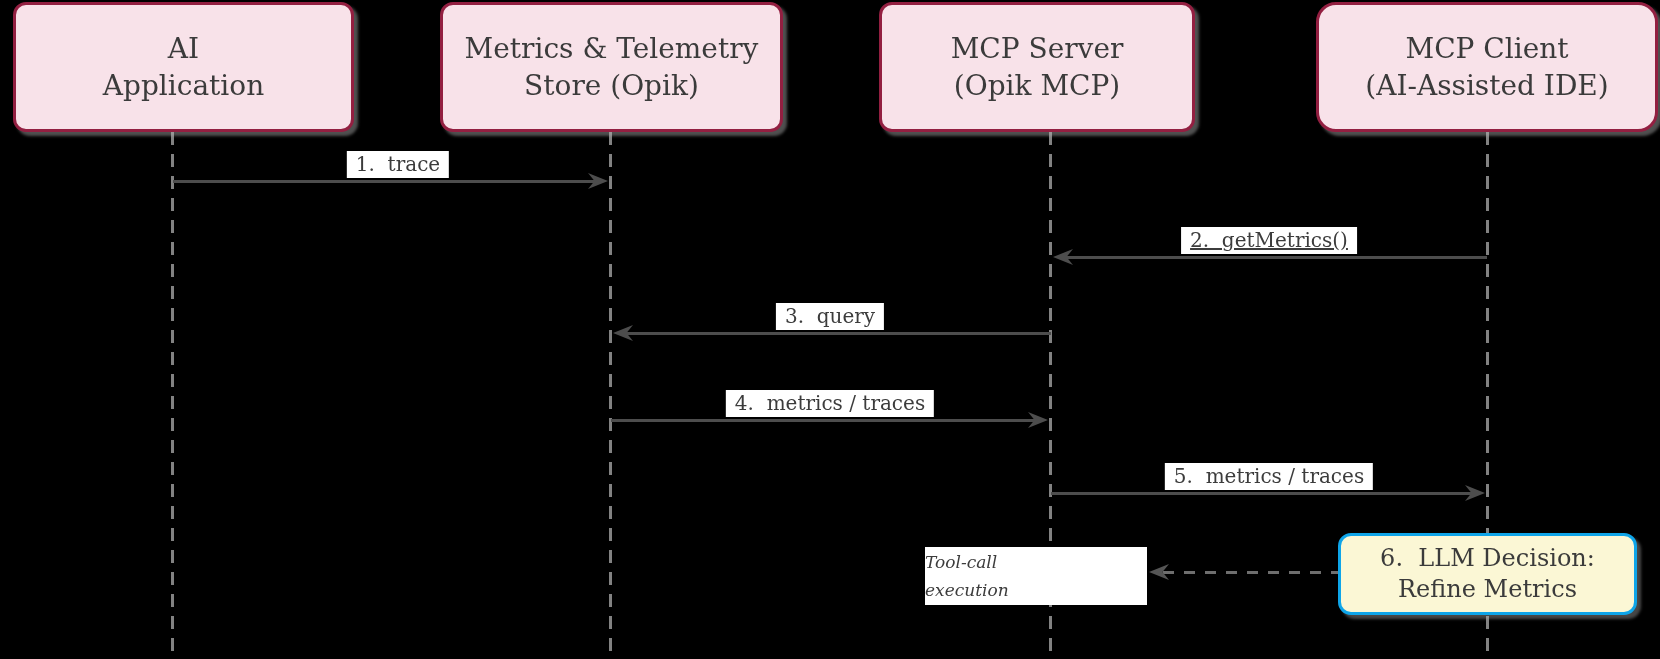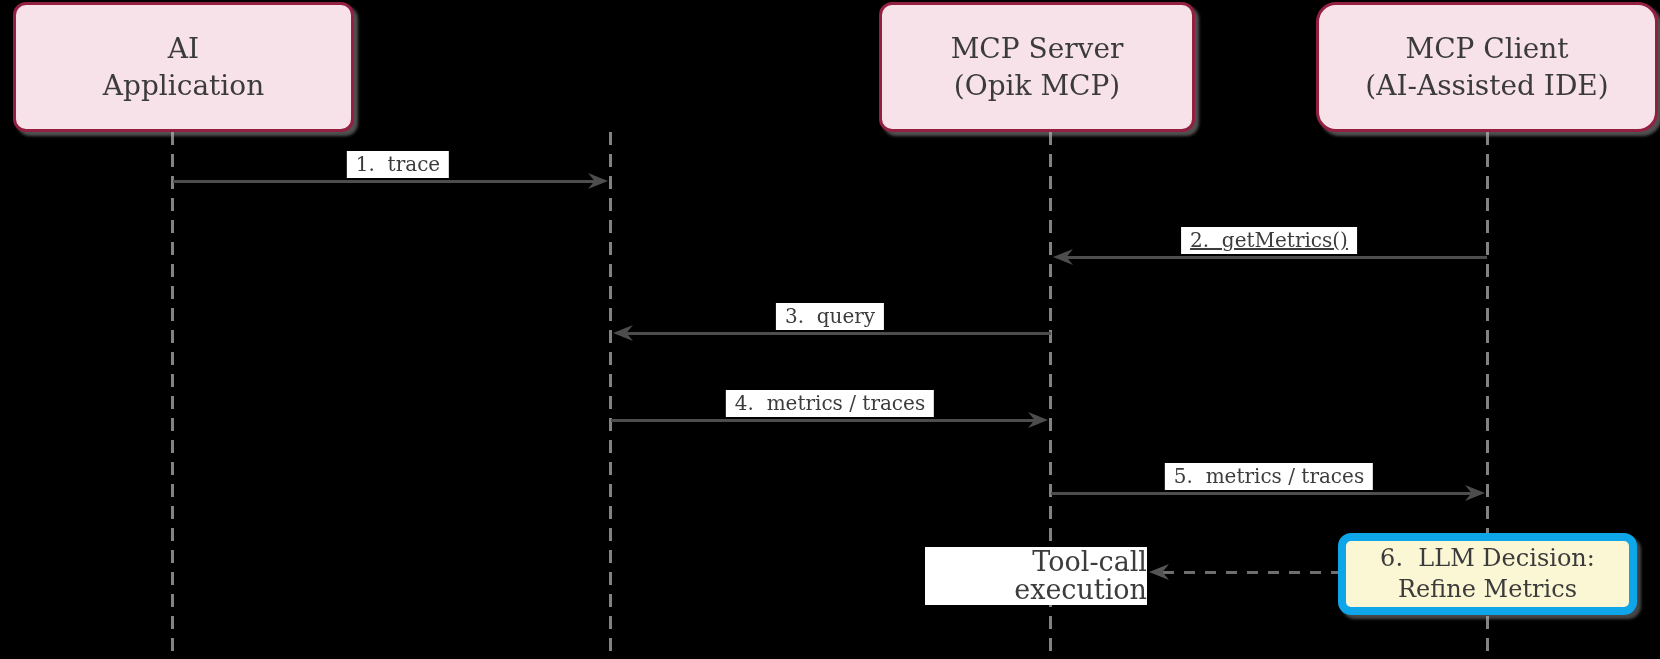--- a/index.html
+++ b/index.html
@@ -56,37 +56,38 @@
     white-space: pre;
   }
   .exec-box {
     position: absolute;
     left: 925px;
     top: 547px;
     width: 222px;
     height: 58px;
     background: #ffffff;
     color: #3c3c3c;
-    font-size: 27px;
+    font-size: 17px;
     line-height: 28px;
     display: flex;
     flex-direction: column;
-    align-items: flex-end;
+    align-items: flex-start;
     justify-content: center;
     text-align: center;
+    font-style: italic;
   }
   .note {
     position: absolute;
     left: 1338px;
     top: 533px;
     width: 299px;
     height: 82px;
     box-sizing: border-box;
     background: #fbf7d5;
-    border: 8px solid #0ea5e9;
+    border: 3px solid #0ea5e9;
     border-radius: 13px;
     box-shadow: 4px 4px 3px rgba(178,178,178,0.4);
     display: flex;
     flex-direction: column;
     align-items: center;
     justify-content: center;
     color: #3b3b3b;
     font-size: 24px;
     line-height: 31px;
     text-align: center;
@@ -130,20 +131,24 @@
   <div class="msg-line" style="left:1051px; top:492px; width:426px;"></div>
   <svg class="arrowhead" style="left:1465px; top:485px;" viewBox="0 0 20 16">
       <path d="M20 8 L0 0 L6.5 8 L0 16 Z" fill="#4d4d4d"></path>
     </svg>
   <span class="msg-label" style="left:1269px; top:463px;">5.  metrics / traces</span>
 
   <div class="actor" style="left:2px; width:341px;margin-left:11px;">
     <span>AI</span>
     <span>Application</span>
   </div>
+  <div class="actor" style="left:440px; width:343px;">
+    <span>Metrics &amp; Telemetry</span>
+    <span>Store (Opik)</span>
+  </div>
   <div class="actor" style="left:879px; width:316px;">
     <span>MCP Server</span>
     <span>(Opik MCP)</span>
   </div>
   <div class="actor" style="left:1316px; width:342px;border-radius:20px;">
     <span>MCP Client</span>
     <span>(AI-Assisted IDE)</span>
   </div>
 
   <div class="exec-box">

